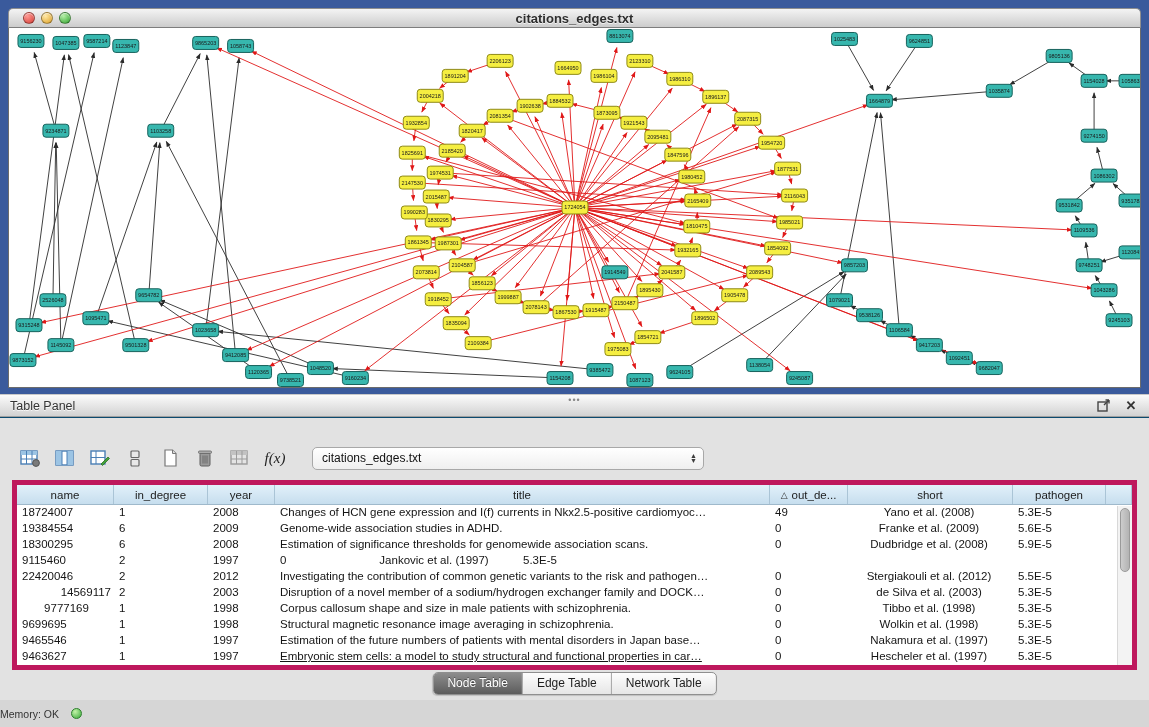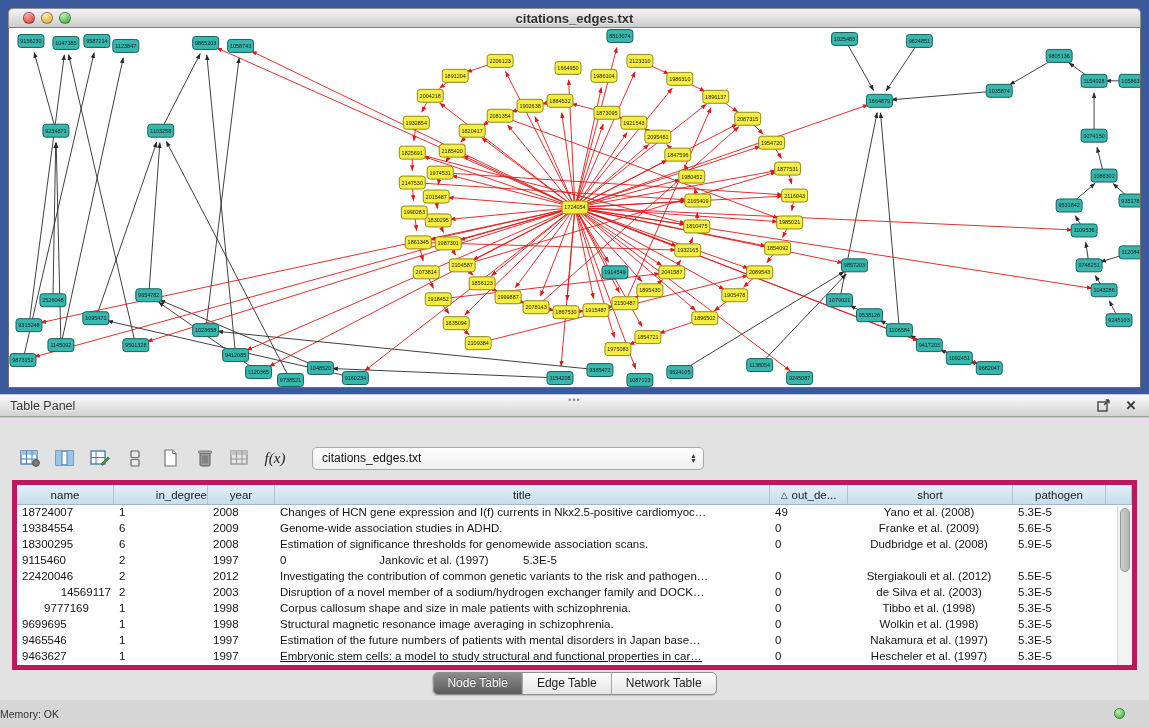--- a/index.html
+++ b/index.html
@@ -1,17 +1,17 @@
 <!DOCTYPE html>
 <html><head>
 <meta charset="utf-8">
 <style>
   * { margin:0; padding:0; box-sizing:border-box; }
   html,body { width:1149px; height:727px; font-family:"Liberation Sans", sans-serif; background:#d6d6d6; overflow:hidden; }
-  .app { position:relative; width:1149px; height:727px; background:#f0abfc; }
+  .app { position:relative; width:1149px; height:727px; background:#0c4a6e; }
 
   
   .net-window { position:absolute; top:0; left:0; width:1149px; height:394px; background:#3a5a9c; padding:8px 8px 6px 8px; }
   .titlebar { height:20px; background:linear-gradient(#f4f4f4,#cccccc); border:1px solid #8f8f8f; border-bottom:1px solid #7d7d7d;
               border-radius:5px 5px 0 0; position:relative; display:flex; align-items:center; }
   .lights { position:absolute; left:14px; top:0; height:100%; display:flex; align-items:center; gap:6px; }
   .light { width:12px; height:12px; border-radius:50%; border:1px solid rgba(0,0,0,.35); box-shadow:inset 0 1px 1px rgba(255,255,255,.6); }
   .light.red   { background:radial-gradient(circle at 35% 30%, #ff9a94, #d63b33); }
   .light.yellow{ background:radial-gradient(circle at 35% 30%, #ffe9a8, #dd9f23); }
   .light.green { background:radial-gradient(circle at 35% 30%, #b6f0a8, #2fa32b); }
@@ -49,21 +49,21 @@
   .vscroll { position:absolute; top:21px; right:0; bottom:0; width:15px; background:#f3f3f3; border-left:1px solid #d8d8d8; }
   .vthumb { position:absolute; top:2px; left:2px; width:10px; height:64px; border-radius:6px; background:linear-gradient(90deg,#cdcdcd,#b3b3b3); border:1px solid #9a9a9a; }
 
   
   .tabs { position:absolute; bottom:5px; left:50%; transform:translateX(-50%); display:flex; border:1px solid #8f8f8f; border-radius:5px; overflow:hidden; background:linear-gradient(#fdfdfd,#e6e6e6); box-shadow:0 1px 1px rgba(0,0,0,.15); }
   .tab { padding:3px 14px 4px; font-size:12px; color:#1e1e1e; border-left:1px solid #a5a5a5; white-space:nowrap; }
   .tab:first-child { border-left:none; }
   .tab.active { background:linear-gradient(#8d8d8d,#5c5c5c); color:#fff; text-shadow:0 -1px 0 rgba(0,0,0,.4); }
 
   
-  .statusbar { position:absolute; top:700px; left:0; width:1149px; height:27px; display:flex; align-items:center; justify-content:space-between; padding-right:24px; gap:12px; background:#d6d6d6; }
+  .statusbar { position:absolute; top:700px; left:0; width:1149px; height:27px; display:flex; align-items:center; justify-content:flex-start; padding-right:24px; gap:12px; background:#d6d6d6; }
   .mem-label { font-size:10.5px; color:#333; }
   .mem-dot { width:11px; height:11px; border-radius:50%; border:1px solid #2c7f2c; background:radial-gradient(circle at 35% 30%, #c2f3a8, #39a93a); }
 </style>
 </head>
 <body>
 
 <div class="app">
 
   <div class="net-window">
     <div class="titlebar">
@@ -770,21 +770,21 @@
             <span>▼</span>
           </span>
       </div>
     </div>
 
     <div class="table-box">
       <div class="thead" id="thead">
           <div class="th" style="width: 97px;">
             <span>name</span>
           </div>
-          <div class="th" style="width: 94px; justify-content: flex-end;">
+          <div class="th" style="width: 94px;">
             <span>in_degree</span>
           </div>
           <div class="th" style="width: 67px;">
             <span>year</span>
           </div>
           <div class="th" style="width: 495px;">
             <span>title</span>
           </div>
           <div class="th" style="width: 78px;">
             <span class="sortglyph">△</span>

